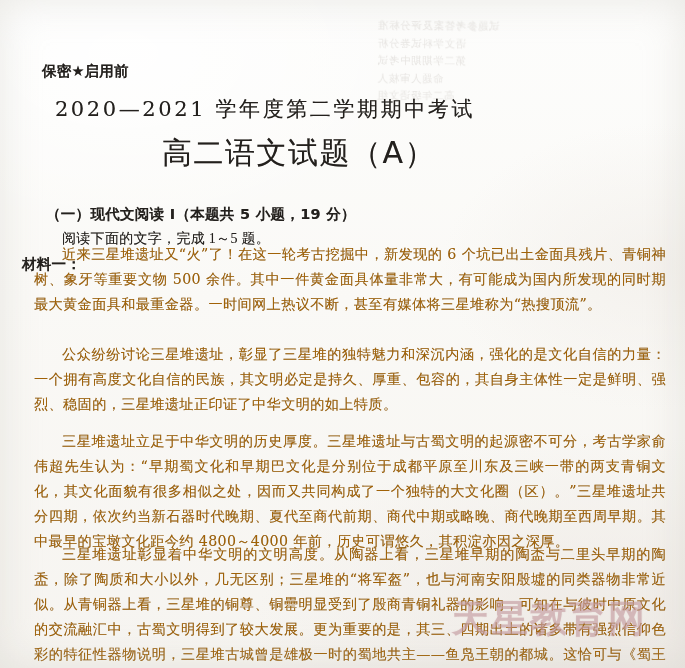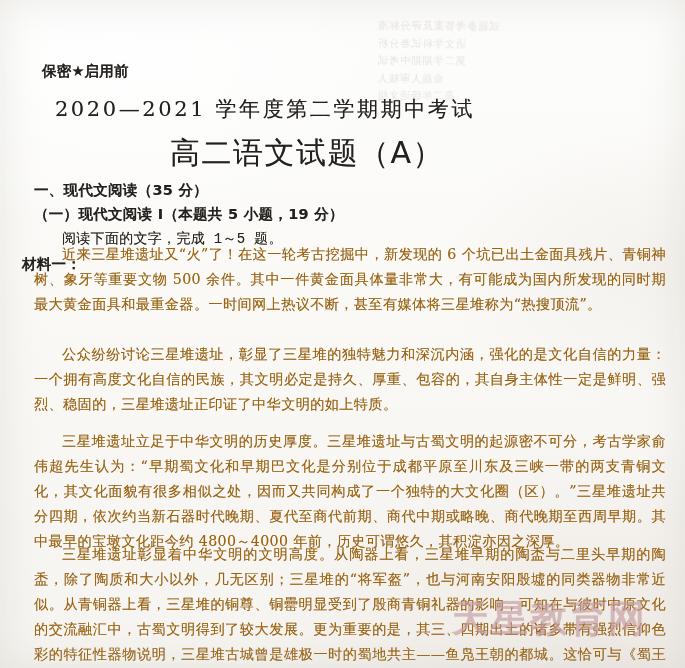--- a/index.html
+++ b/index.html
@@ -117,43 +117,43 @@
     padding-right: 24px;
     box-sizing: border-box;
     font-family: "DejaVu Serif", serif;
     font-size: 21px;
     line-height: 30px;
     letter-spacing: 2.6px;
     white-space: nowrap;
   }
 
   #paper-title {
-    left: 8px;
+    left: 0;
     top: 84px;
     width: 628px;
     text-align: center;
     padding-right: 30px;
     box-sizing: border-box;
     font-size: 30px;
     line-height: 42px;
     letter-spacing: 1.5px;
     white-space: nowrap;
   }
 
   
   .sec-h {
     font-size: 14.5px;
     font-weight: bold;
     line-height: 22px;
     letter-spacing: 0.3px;
     white-space: nowrap;
   }
   #sec1       { left: 34px; top: 131px; }
-  #sec1-sub   { left: 34px; top: 155px; }
-  #sec1-instr { left: 62px; top: 180px; font-weight: normal; font-family: Liberation Mono, monospace; font-size: 14px; }
+  #sec1-sub   { left: 46px; top: 155px; }
+  #sec1-instr { left: 62px; top: 180px; font-weight: normal; font-family: Liberation Serif, serif; font-size: 14px; }
   #material1  { left: 22px; top: 205px; }
 
   
   .para {
     position: absolute;
     left: 34px;
     width: 632px;
     font-family: "DejaVu Serif", serif;
     font-size: 14.2px;
     line-height: 25px;
@@ -185,21 +185,20 @@
   </div>
 
   <div id="content">
 
     <div class="abs ink" id="confidential">保密★启用前</div>
 
     <div class="abs ink" id="exam-title">2020—2021 学年度第二学期期中考试</div>
 
     <div class="abs ink" id="paper-title">高二语文试题（A）</div>
 
-    <div class="abs ink sec-h" id="sec1">一、现代文阅读（35 分）</div>
 
     <div class="abs ink sec-h" id="sec1-sub">（一）现代文阅读 I（本题共 5 小题，19 分）</div>
 
     <div class="abs ink sec-h" id="sec1-instr">阅读下面的文字，完成 1～5 题。</div>
 
     <div class="abs ink sec-h" id="material1">材料一：</div>
 
     <p class="para" id="p1">近来三星堆遗址又“火”了！在这一轮考古挖掘中，新发现的 6 个坑已出土金面具残片、青铜神树、象牙等重要文物 500 余件。其中一件黄金面具体量非常大，有可能成为国内所发现的同时期最大黄金面具和最重金器。一时间网上热议不断，甚至有媒体将三星堆称为“热搜顶流”。</p>
 
     <p class="para" id="p2">公众纷纷讨论三星堆遗址，彰显了三星堆的独特魅力和深沉内涵，强化的是文化自信的力量：一个拥有高度文化自信的民族，其文明必定是持久、厚重、包容的，其自身主体性一定是鲜明、强烈、稳固的，三星堆遗址正印证了中华文明的如上特质。</p>

